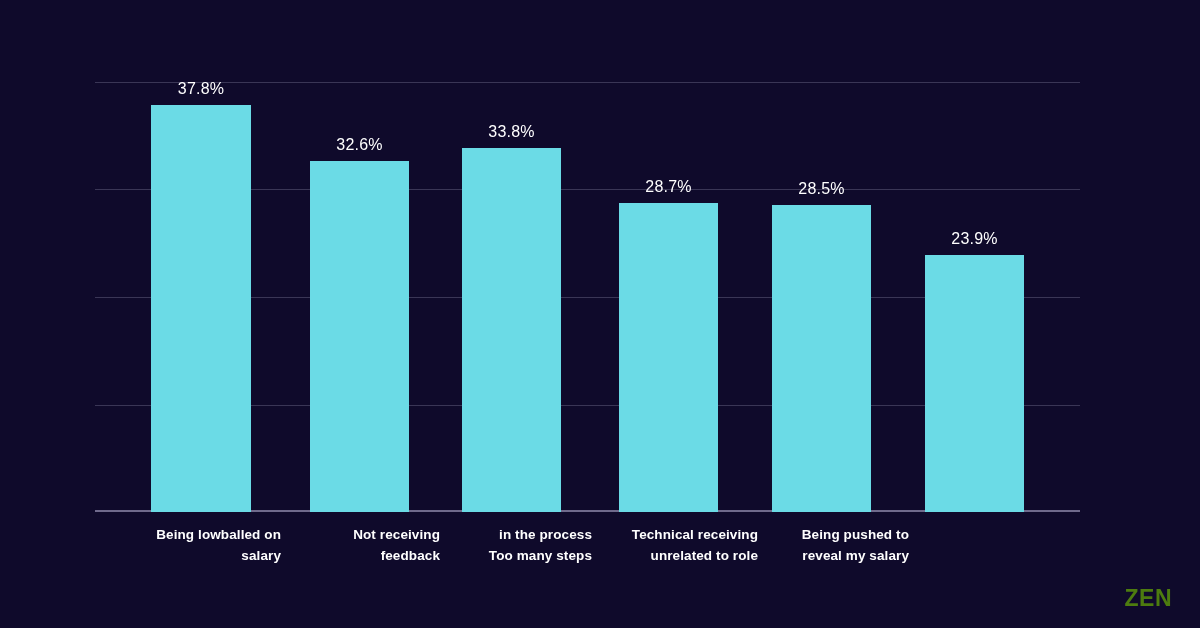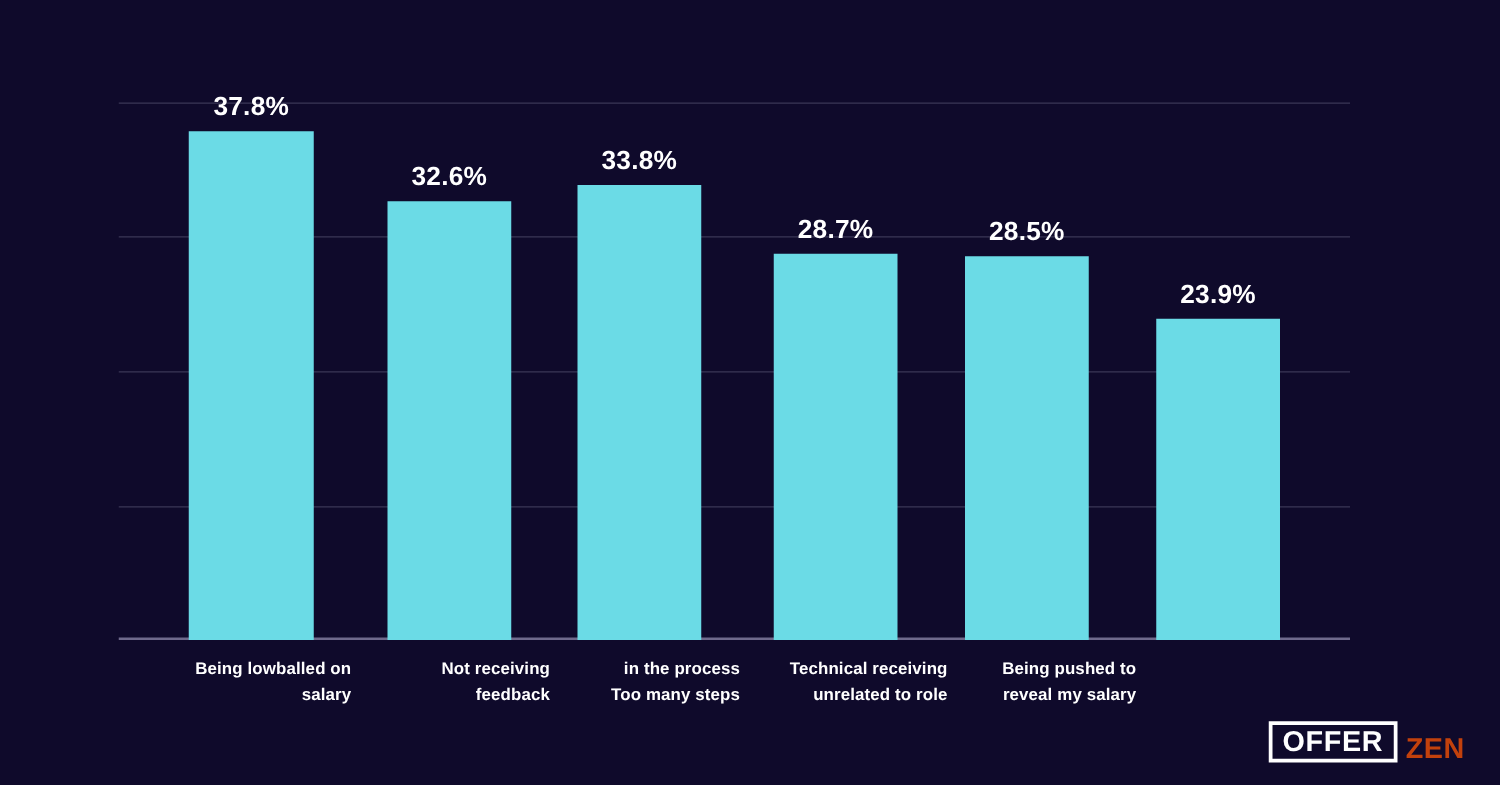--- a/index.html
+++ b/index.html
@@ -67,22 +67,22 @@
     left: 0;
     right: 0;
     background: #6bdbe6;
   }
   .bar-value {
     position: absolute;
     left: 0;
     right: 0;
     text-align: center;
     color: #ffffff;
-    font-size: 21px;
-    font-weight: bold;
+    font-size: 16px;
+    font-weight: normal;
     letter-spacing: .2px;
     white-space: nowrap;
   }
 
   
   .cat-labels {
     position: absolute;
     left: 95px;
     top: 524px;
     width: 985px;
@@ -115,21 +115,21 @@
     padding: 0 8px;
   }
   .logo-word-1 {
     color: #ffffff;
     font-size: 23px;
     font-weight: bold;
     letter-spacing: .5px;
     line-height: 1;
   }
   .logo-word-2 {
-    color: #c2410c;
+    color: #4d7c0f;
     font-size: 23px;
     font-weight: bold;
     letter-spacing: .5px;
     line-height: 1;
     display: flex;
     align-items: center;
     padding-left: 7px;
     margin-top: 10px;
   }
 </style>
@@ -207,19 +207,16 @@
 
     <div class="cat-label" style="left:639px; width:175px;">
       <div>Being pushed to</div>
       <div>reveal my salary</div>
     </div>
 
 
   </div>
 
   <div class="logo">
-    <div class="logo-box">
-      <span class="logo-word-1">OFFER</span>
-    </div>
     <span class="logo-word-2">ZEN</span>
   </div>
 
 </div>
 
 </body></html>

